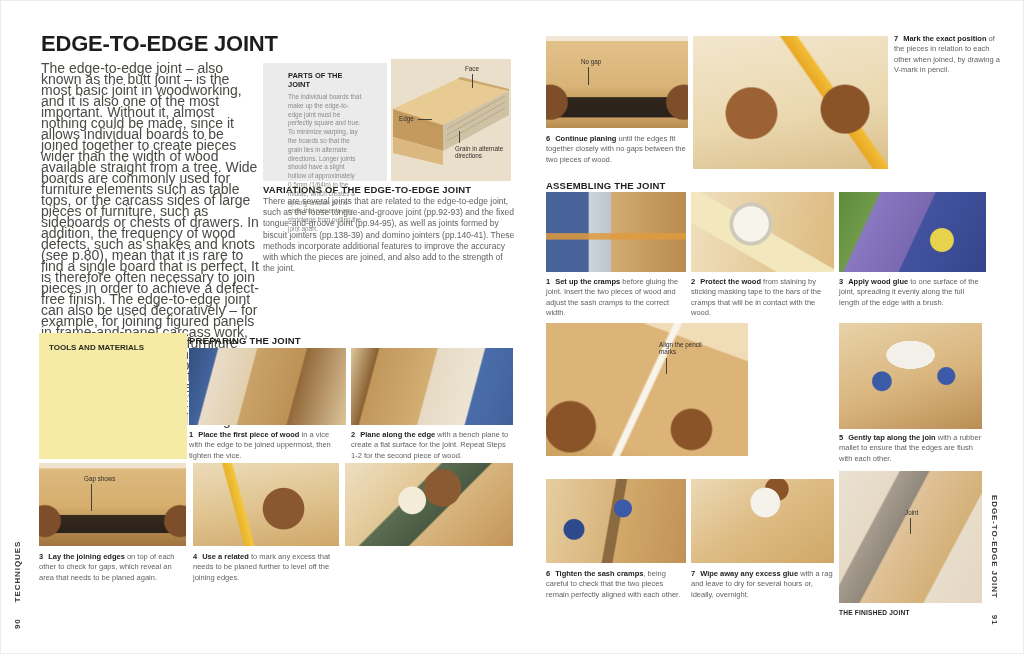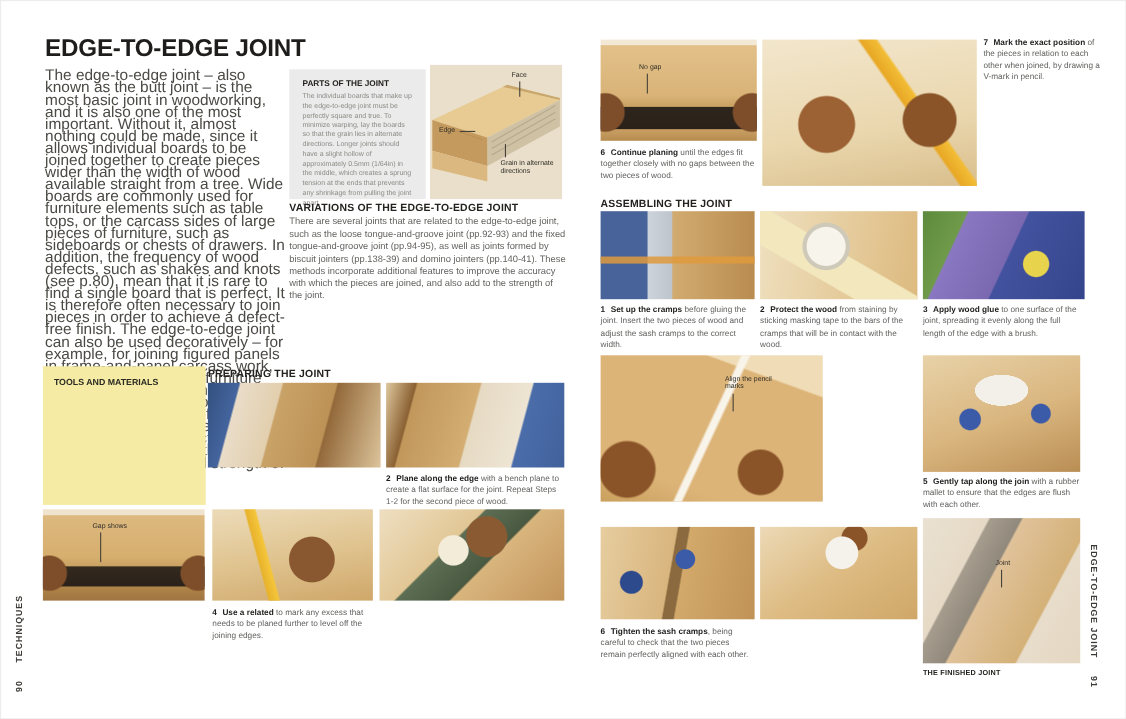--- a/index.html
+++ b/index.html
@@ -6,21 +6,21 @@
   #spread{
     position:relative;width:1024px;height:654px;background:#ffffff;
     font-family:"Liberation Sans",sans-serif;color:#3c3b38;overflow:hidden;
     border:1px solid #ececec;box-sizing:border-box;
   }
   
   .book-title{position:absolute;font-size:22px;font-weight:bold;color:#1e1d1b;letter-spacing:-0.2px;}
   .intro{position:absolute;font-size:14px;line-height:11px;color:#4a4944;}
   .sec-h{position:absolute;font-size:9.5px;font-weight:bold;color:#23221e;letter-spacing:0.2px;}
   .box{position:absolute;box-sizing:border-box;}
-  .parts-box{background:#ebebeb;padding:8px 12px;}
+  .parts-box{background:#ebebeb;padding:8px 25px;}
   .parts-box .bx-h{font-size:7.5px;font-weight:bold;color:#23221e;margin-bottom:4px;}
   .parts-box .bx-b{font-size:6.4px;line-height:8.8px;color:#8c8b86;}
   .tools-box{background:#f5eba4;padding:10px 10px;}
   .tools-box .bx-h{font-size:8px;font-weight:bold;color:#2b2a22;margin-bottom:6px;}
   .tools-box ul{margin:0;padding:0;list-style:none;font-size:7.3px;line-height:11px;color:#8d8147;}
   .var-b{position:absolute;font-size:8.5px;line-height:11.2px;color:#63625f;}
   .cap{position:absolute;font-size:7.5px;line-height:10.3px;color:#63625f;}
   .cap .n{font-weight:bold;color:#1e1d1b;margin-right:5px;}
   .cap .lead{font-weight:bold;color:#1e1d1b;}
   .fin-label{position:absolute;font-size:6.6px;font-weight:bold;color:#23221e;letter-spacing:0.2px;}
@@ -127,31 +127,37 @@
 
   <div class="box tools-box" style="left:38px;top:332px;width:148px;height:126px;">
     <div class="bx-h">TOOLS AND MATERIALS</div>
   </div>
 
   <div class="sec-h" style="left:188px;top:334px;">PREPARING THE JOINT</div>
 
   <div class="photo p1" style="left:188px;top:347px;width:157px;height:77px;"></div>
   <div class="photo p2" style="left:350px;top:347px;width:162px;height:77px;"></div>
 
+  <div class="cap" style="left:188px;top:429px;width:152px;">
+    <span class="n">1</span><span class="lead">Place the first piece of wood</span><span> in a vice with the edge to be joined uppermost, then tighten the vice.</span>
+  </div>
   <div class="cap" style="left:350px;top:429px;width:160px;">
     <span class="n">2</span><span class="lead">Plane along the edge</span><span> with a bench plane to create a flat surface for the joint. Repeat Steps 1-2 for the second piece of wood.</span>
   </div>
 
   <div class="photo p3" style="left:38px;top:462px;width:147px;height:83px;">
     <span class="annot" style="left:45px;top:12px;">Gap shows</span>
     <span class="annot-line" style="left:52px;top:21px;height:27px;"></span>
   </div>
   <div class="photo p4" style="left:192px;top:462px;width:146px;height:83px;"></div>
   <div class="photo p5" style="left:344px;top:462px;width:168px;height:83px;"></div>
 
+  <div class="cap" style="left:38px;top:551px;width:146px;">
+    <span class="n">3</span><span class="lead">Lay the joining edges</span><span> on top of each other to check for gaps, which reveal an area that needs to be planed again.</span>
+  </div>
   <div class="cap" style="left:192px;top:551px;width:142px;">
     <span class="n">4</span><span class="lead">Use a related</span><span> to mark any excess that needs to be planed further to level off the joining edges.</span>
   </div>
 
   <div class="photo p6" style="left:545px;top:35px;width:142px;height:92px;">
     <span class="annot" style="left:35px;top:22px;">No gap</span>
     <span class="annot-line" style="left:42px;top:31px;height:18px;"></span>
   </div>
   <div class="photo p7" style="left:692px;top:35px;width:195px;height:133px;"></div>
 
@@ -190,16 +196,19 @@
   <div class="photo p13" style="left:545px;top:478px;width:140px;height:84px;"></div>
   <div class="photo p14" style="left:690px;top:478px;width:143px;height:84px;"></div>
   <div class="photo p15" style="left:838px;top:470px;width:143px;height:132px;">
     <span class="annot" style="left:66px;top:38px;">Joint</span>
     <span class="annot-line" style="left:71px;top:47px;height:16px;"></span>
   </div>
 
   <div class="cap" style="left:545px;top:568px;width:140px;">
     <span class="n">6</span><span class="lead">Tighten the sash cramps</span><span>, being careful to check that the two pieces remain perfectly aligned with each other.</span>
   </div>
+  <div class="cap" style="left:690px;top:568px;width:142px;">
+    <span class="n">7</span><span class="lead">Wipe away any excess glue</span><span> with a rag and leave to dry for several hours or, ideally, overnight.</span>
+  </div>
 
   <div class="fin-label" style="left:838px;top:608px;">THE FINISHED JOINT</div>
 
 </div>
 
 </body></html>

